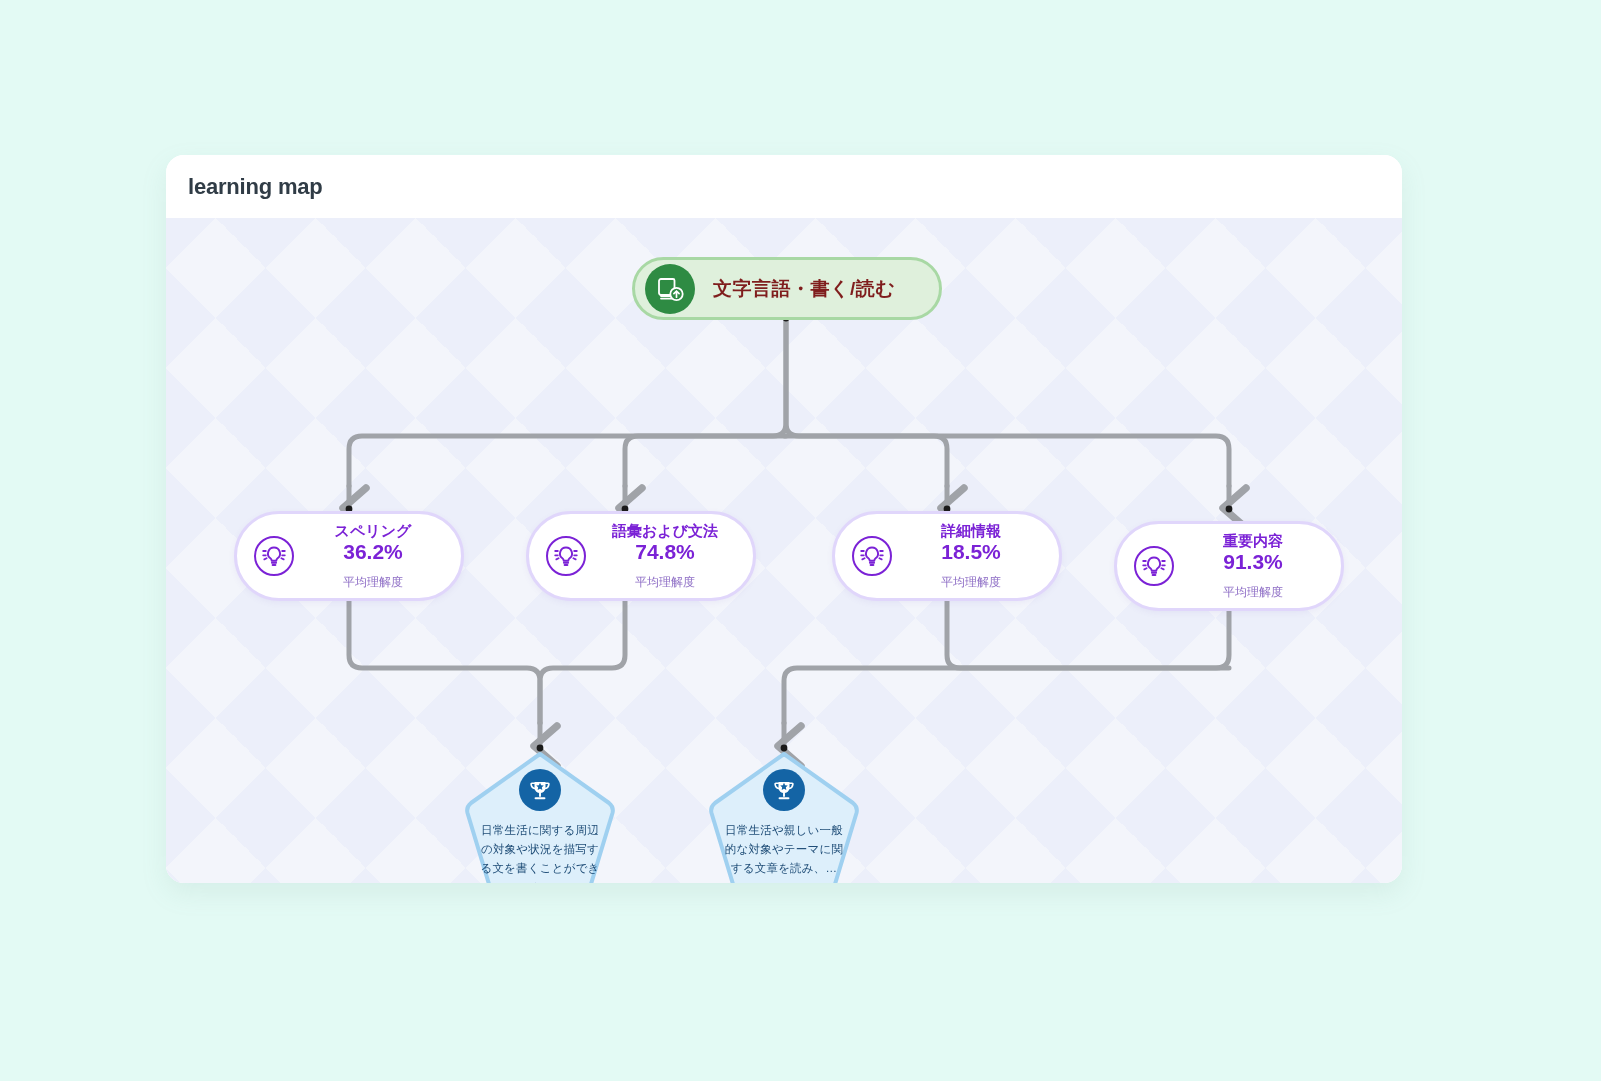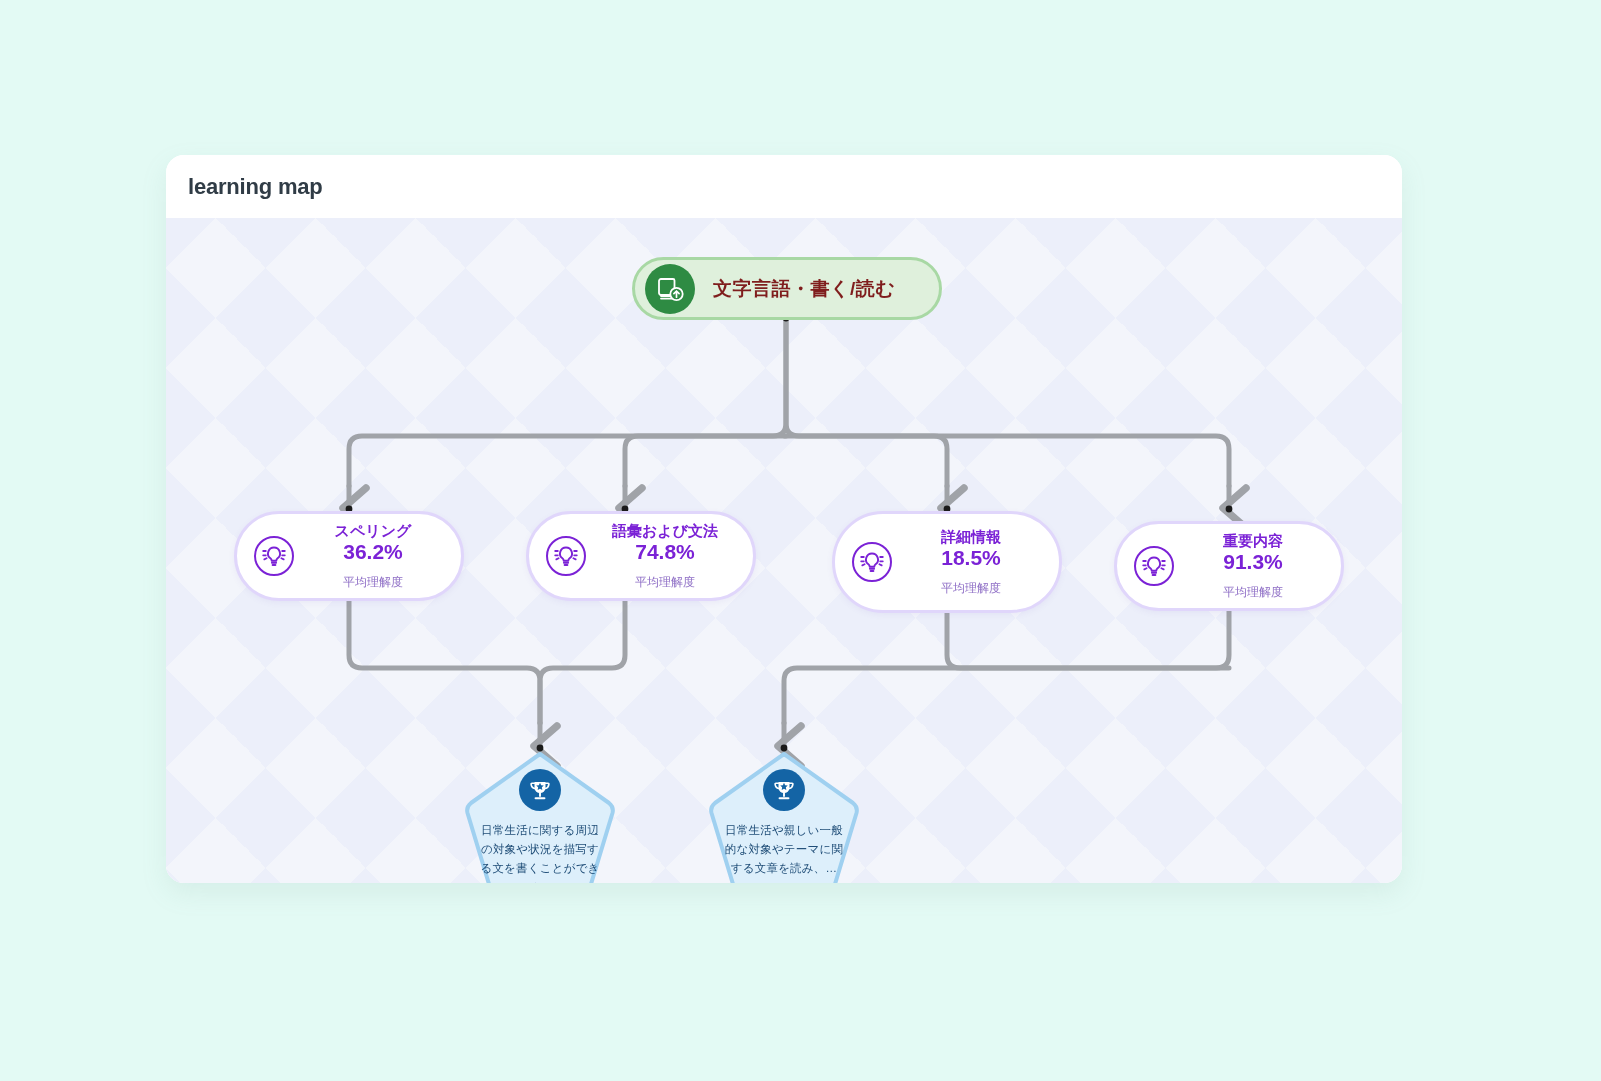--- a/index.html
+++ b/index.html
@@ -300,21 +300,21 @@
           </g>
         </svg>
       </div>
       <div class="skill-text">
         <div class="skill-title">語彙および文法</div>
         <div class="skill-pct">74.8%</div>
         <div class="skill-sub">平均理解度</div>
       </div>
     </div>
 
-    <div class="skill-node" style="left:666px; top:293px; width:230px; height:102px;">
+    <div class="skill-node" style="left:666px; top:293px; width:230px; height:90px;">
       <div class="skill-icon">
         <svg width="44" height="44" viewBox="0 0 44 44">
           <circle cx="22" cy="22" r="19" fill="none" stroke="#7b22d6" stroke-width="2"></circle>
           <path d="M22 13.5 a6 6 0 0 0 -3.6 10.8 c0.9 0.7 1.3 1.5 1.3 2.4 h4.6 c0-0.9 0.4-1.7 1.3-2.4 A6 6 0 0 0 22 13.5 z" fill="none" stroke="#7b22d6" stroke-width="1.9" stroke-linejoin="round"></path>
           <path d="M19.9 28.7 h4.2" stroke="#7b22d6" stroke-width="1.9" stroke-linecap="round"></path>
           <path d="M20.6 31 h2.8" stroke="#7b22d6" stroke-width="1.9" stroke-linecap="round"></path>
           <g stroke="#7b22d6" stroke-width="1.8" stroke-linecap="round">
             <path d="M11.2 17 h2.6"></path>
               <path d="M11.2 21.3 h2.6"></path>
               <path d="M12.3 25.4 l2.3 -1.1"></path>

